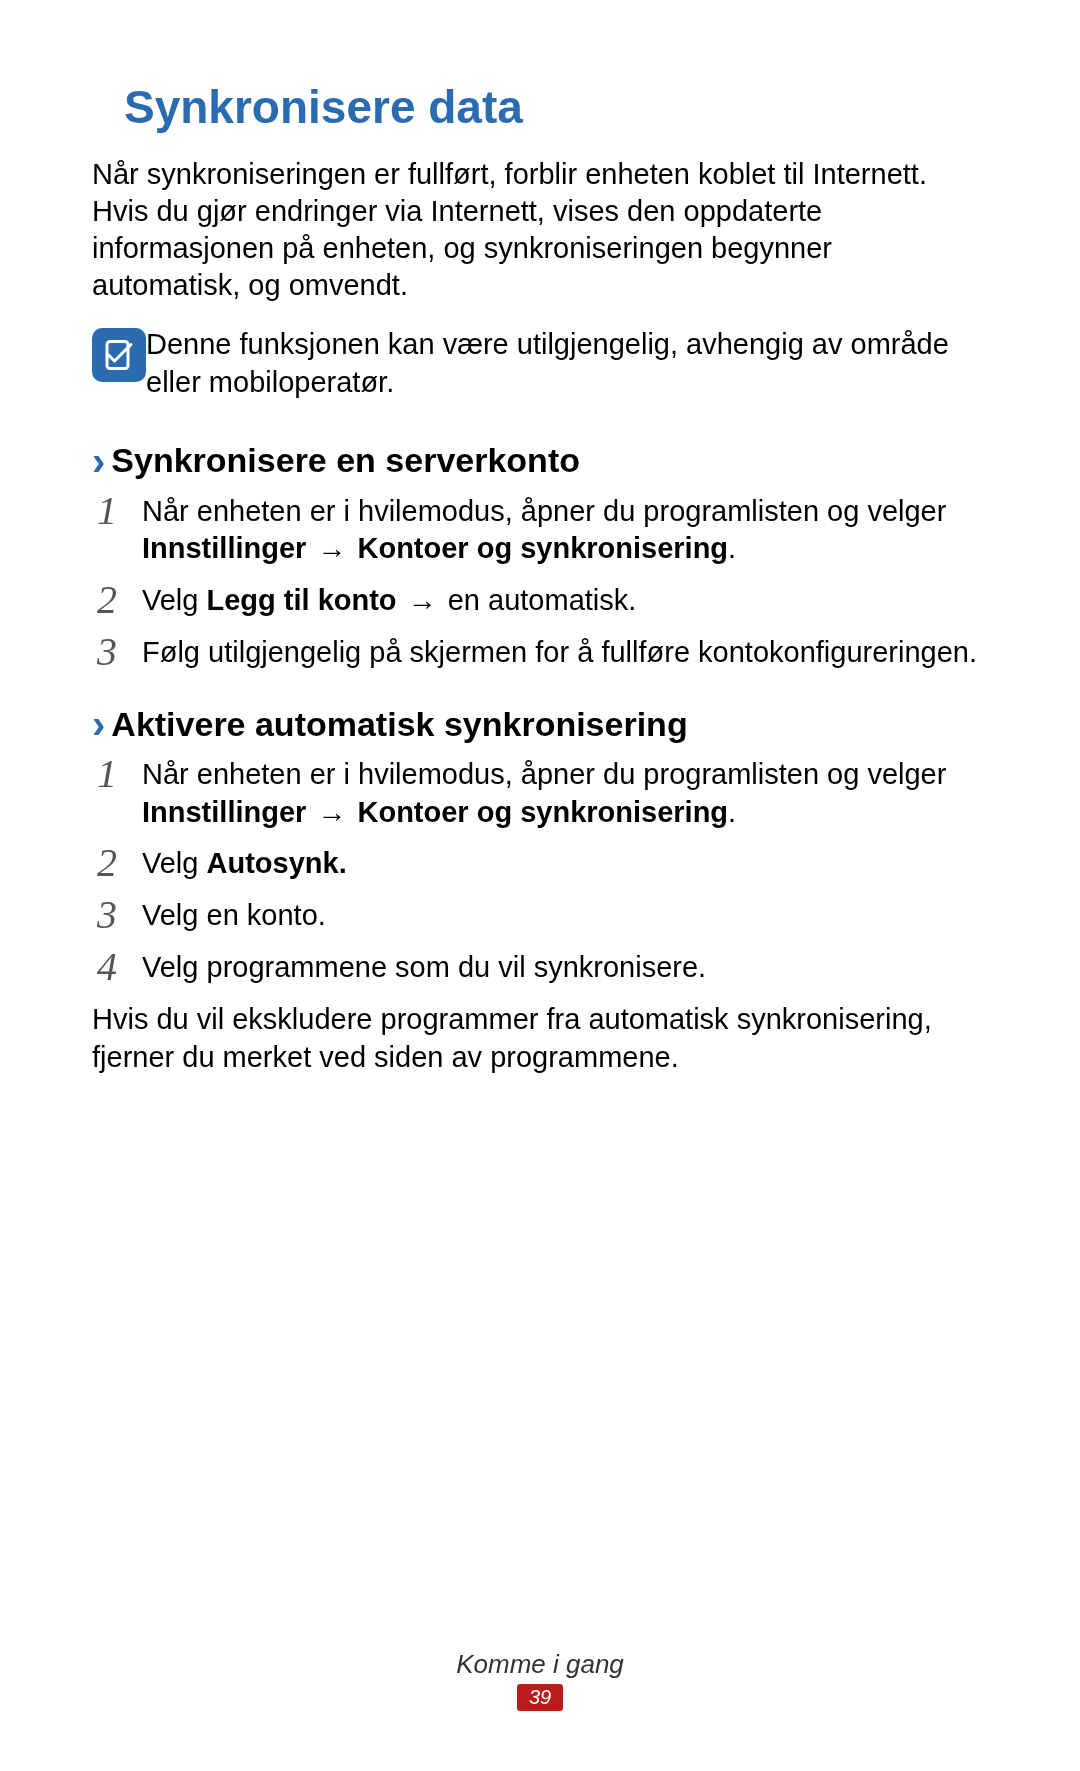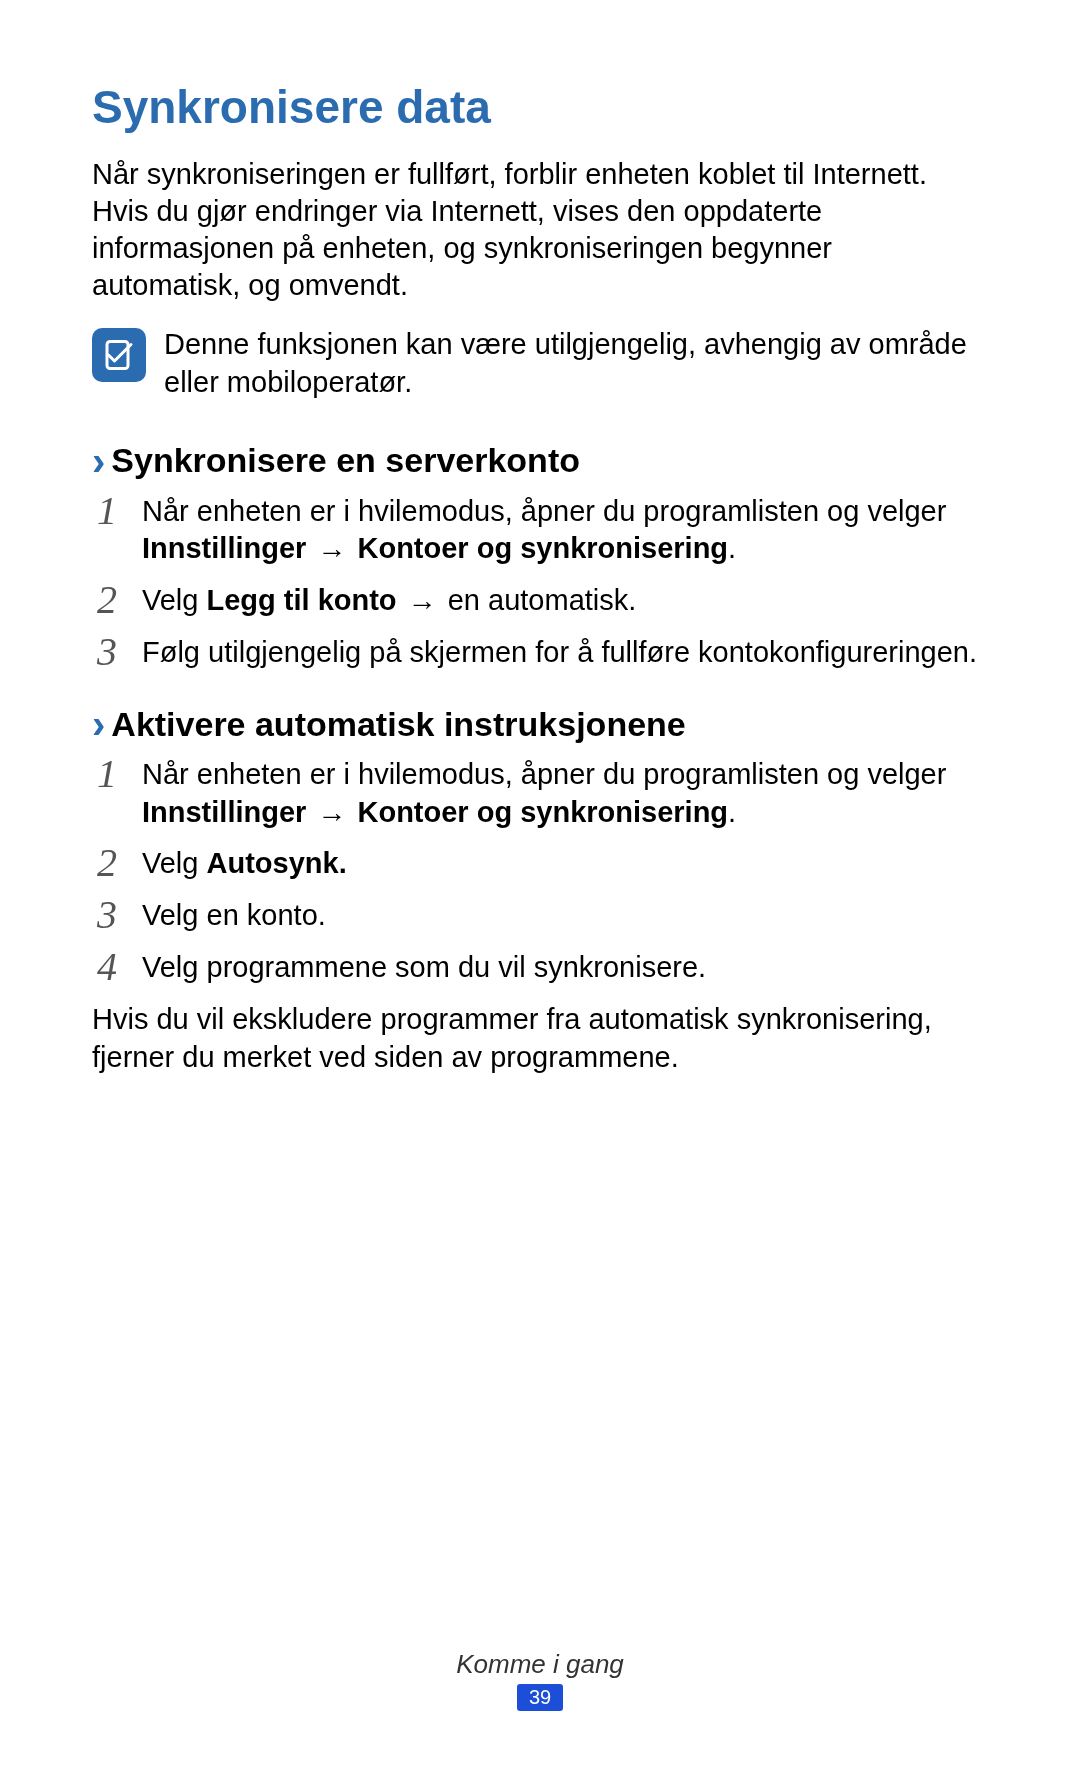--- a/index.html
+++ b/index.html
@@ -12,30 +12,30 @@
     position: relative;
   }
   .page {
     padding: 80px 92px 0 92px;
   }
   .h1 {
     color: #2b6cb0;
     font-size: 46px;
     font-weight: 700;
     margin-bottom: 22px;
+    margin-left: 32px;
   }
   .para {
     font-size: 29px;
     line-height: 1.28;
     margin-bottom: 8px;
   }
   .note-row {
     display: flex;
     align-items: flex-start;
-    gap: 18px;
     margin-top: 22px;
     margin-bottom: 40px;
   }
   .note-icon {
     width: 54px;
     height: 54px;
     flex-shrink: 0;
     border-radius: 10px;
     background: #2b6cb0;
     display: flex;
@@ -101,25 +101,26 @@
     text-align: center;
   }
   .footer .chapter {
     font-style: italic;
     font-size: 26px;
     color: #333;
     margin-bottom: 4px;
   }
   .footer .badge {
     display: inline-block;
-    background: #1d4ed8;
+    background: #b91c1c;
     color: #fff;
     font-size: 20px;
     padding: 2px 12px;
     border-radius: 3px;
+    font-style: italic;
   }
 </style>
 </head>
 <body>
 
 <div class="page">
 
   <h1 class="h1">Synkronisere data</h1>
 
   <p class="para">Når synkroniseringen er fullført, forblir enheten koblet til Internett. Hvis du gjør endringer via Internett, vises den oppdaterte informasjonen på enheten, og synkroniseringen begynner automatisk, og omvendt.</p>
@@ -152,21 +153,21 @@
       </span>
     </li>
     <li class="step">
       <span class="num">3</span>
       <span class="body">Følg utilgjengelig på skjermen for å fullføre kontokonfigureringen.</span>
     </li>
   </ol>
 
   <div class="sub">
     <span class="chev">›</span>
-    <span class="title">Aktivere automatisk instruksjonene</span>
+    <span class="title">Aktivere automatisk synkronisering</span>
   </div>
   <ol class="steps">
     <li class="step">
       <span class="num">1</span>
       <span class="body">
         <span>Når enheten er i hvilemodus, åpner du programlisten og velger </span><b>Innstillinger</b><span class="arrow"> → </span><b>Kontoer og synkronisering</b><span>.</span>
       </span>
     </li>
     <li class="step">
       <span class="num">2</span>

